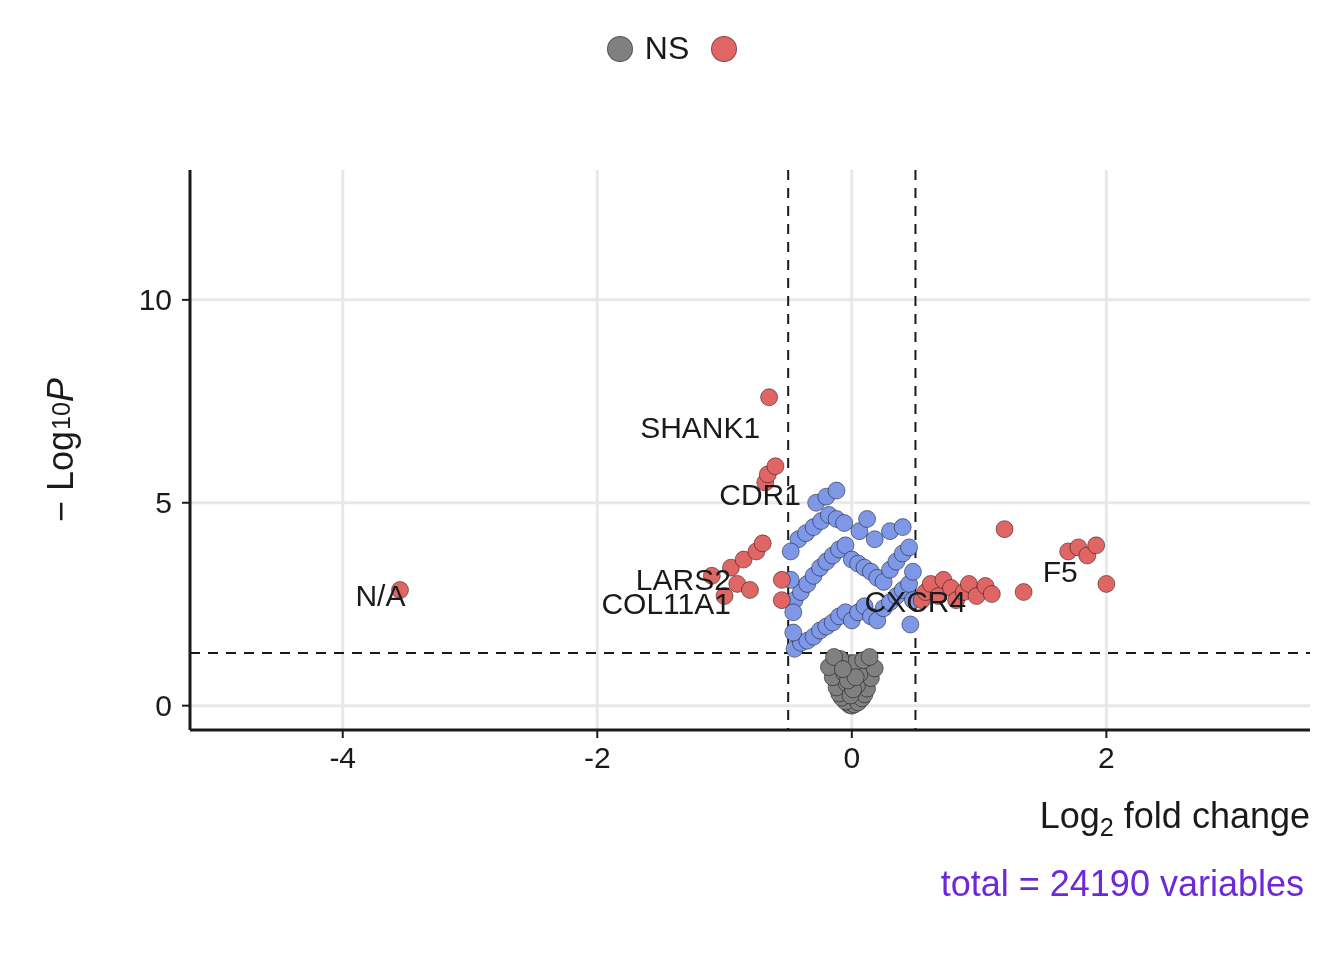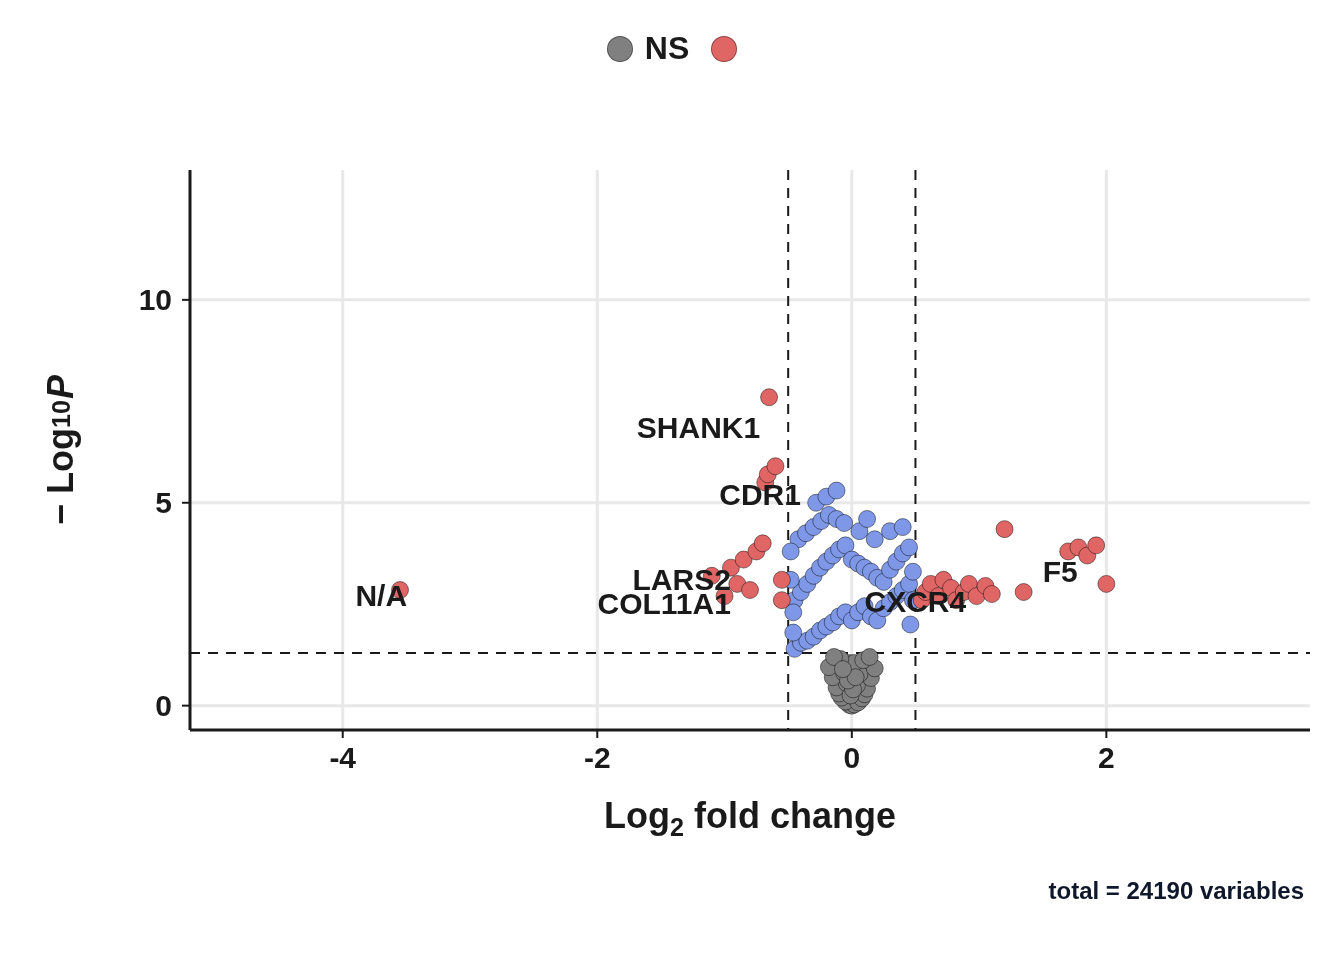--- a/index.html
+++ b/index.html
@@ -8,21 +8,20 @@
     width: 1344px;
     height: 960px;
     background: #ffffff;
     font-family: Arial, Helvetica, sans-serif;
     color: #1a1a1a;
   }
   .chart-wrap {
     position: relative;
     width: 1344px;
     height: 960px;
-    font-weight: bold;
   }
   .legend {
     position: absolute;
     top: 30px;
     left: 0;
     right: 0;
     display: flex;
     justify-content: center;
     align-items: center;
     gap: 22px;
@@ -78,39 +77,39 @@
     fill: #1a1a1a;
   }
   .xlabel, .ylabel {
     position: absolute;
     font-size: 36px;
     color: #1a1a1a;
   }
   .xlabel {
     left: 190px;
     width: 1120px;
-    text-align: center;
+    text-align: right;
     top: 795px;
   }
   .ylabel {
     left: 40px;
     top: 170px;
     height: 560px;
     display: flex;
     align-items: center;
     justify-content: center;
     writing-mode: vertical-rl;
     transform: rotate(180deg);
   }
   .caption {
     position: absolute;
     bottom: 55px;
     right: 40px;
-    font-size: 24px;
-    color: #0f172a;
+    font-size: 36px;
+    color: #6d28d9;
   }
   sub { font-size: 0.7em; }
   em.it { font-style: italic; }
 </style>
 </head>
 <body>
 
 <div class="chart-wrap">
 
   <div class="legend">

